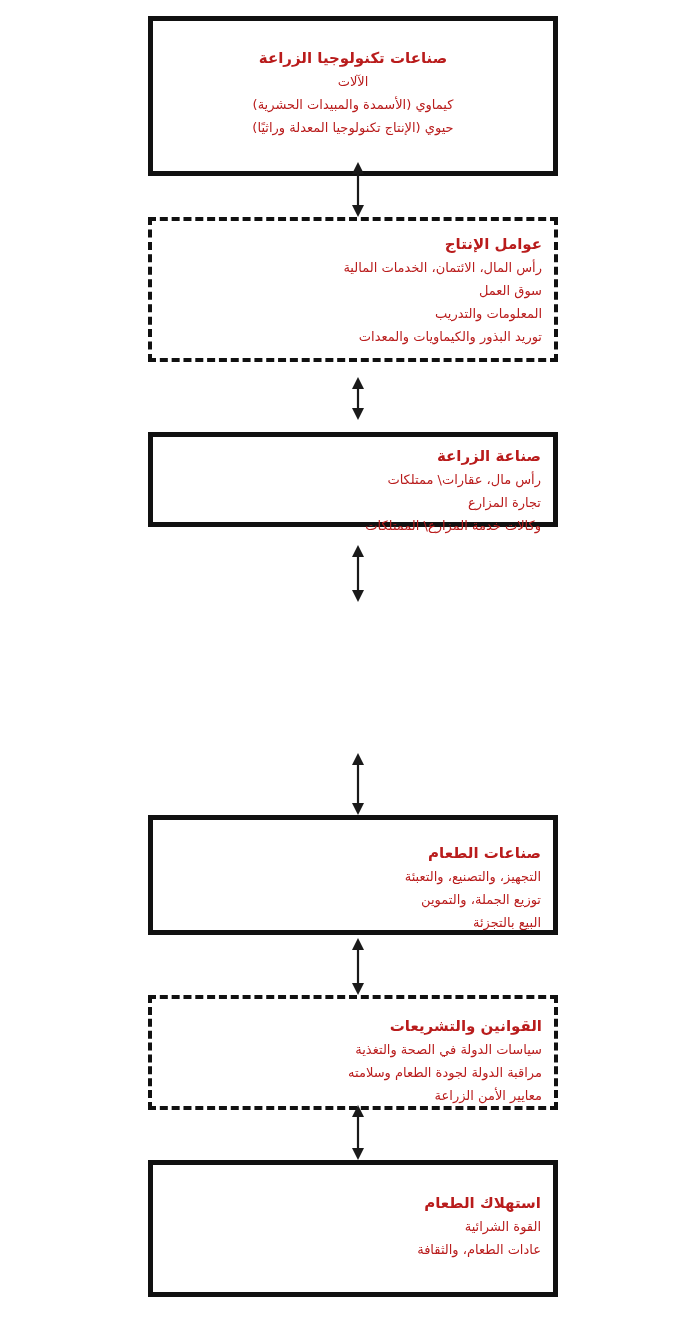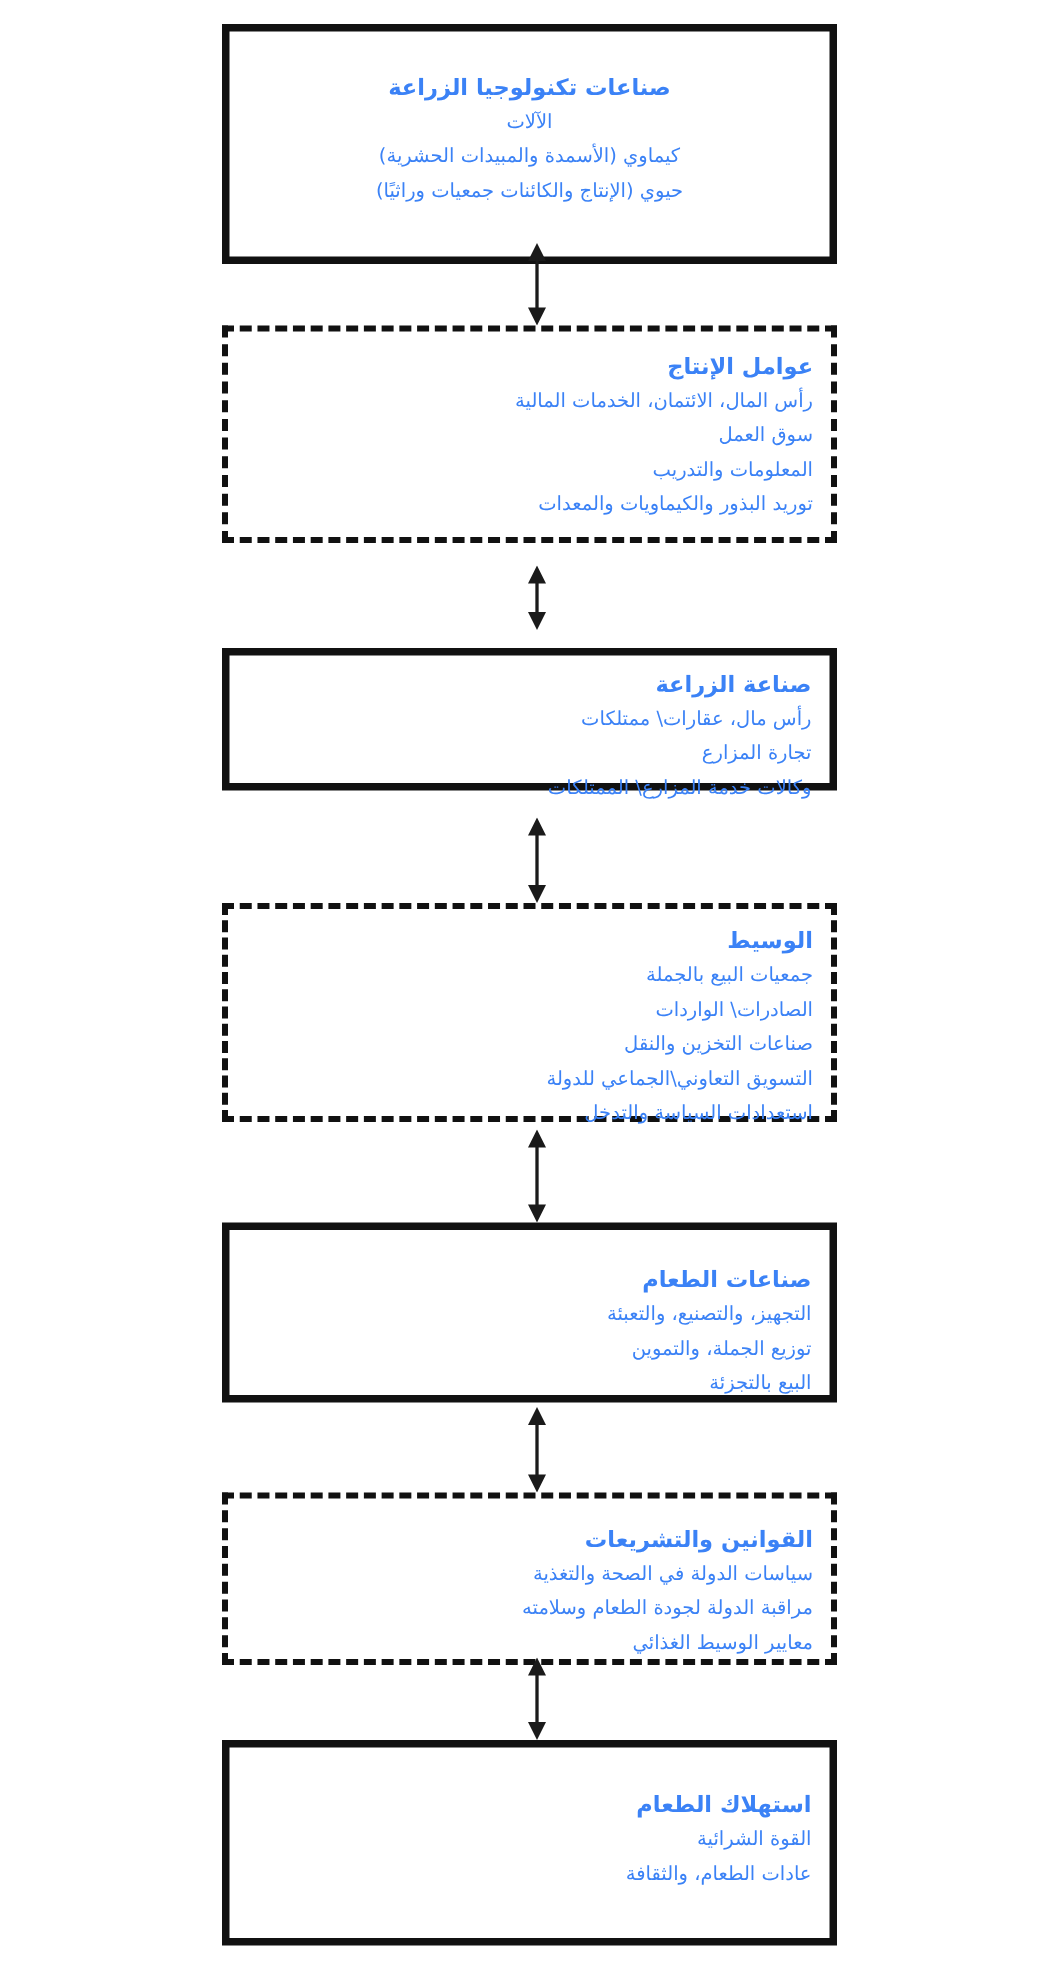--- a/index.html
+++ b/index.html
@@ -6,21 +6,21 @@
     margin: 0;
     padding: 0;
     background: #ffffff;
   }
   .page {
     position: relative;
     width: 696px;
     height: 1324px;
     background: #ffffff;
     font-family: "DejaVu Sans", sans-serif;
-    color: #3b82f6;
+    color: #b91c1c;
     overflow: hidden;
   }
   .box {
     position: absolute;
     left: 148px;
     width: 410px;
     box-sizing: border-box;
     background: #ffffff;
     padding: 0 12px;
   }
@@ -65,21 +65,21 @@
 </style>
 </head>
 <body>
 
 <div class="page">
 
   <section class="box solid b1 align-center" dir="rtl">
     <div class="title">صناعات تكنولوجيا الزراعة</div>
     <div class="line">الآلات</div>
     <div class="line">كيماوي (الأسمدة والمبيدات الحشرية)</div>
-    <div class="line">حيوي (الإنتاج والكائنات جمعيات وراثيًا)</div>
+    <div class="line">حيوي (الإنتاج تكنولوجيا المعدلة وراثيًا)</div>
   </section>
 
   <div class="arrow a1">
     <svg width="16" height="55" viewBox="0 0 16 55">
       <polygon points="8,0 2,12 14,12" fill="#1a1a1a"></polygon>
       <line x1="8" y1="10" x2="8" y2="45" stroke="#1a1a1a" stroke-width="2.2"></line>
       <polygon points="8,55 2,43 14,43" fill="#1a1a1a"></polygon>
     </svg>
   </div>
 
@@ -107,28 +107,20 @@
   </section>
 
   <div class="arrow a3">
     <svg width="16" height="57" viewBox="0 0 16 57">
       <polygon points="8,0 2,12 14,12" fill="#1a1a1a"></polygon>
       <line x1="8" y1="10" x2="8" y2="47" stroke="#1a1a1a" stroke-width="2.2"></line>
       <polygon points="8,57 2,45 14,45" fill="#1a1a1a"></polygon>
     </svg>
   </div>
 
-  <section class="box dashed b4 align-right" dir="rtl">
-    <div class="title">الوسيط</div>
-    <div class="line">جمعيات البيع بالجملة</div>
-    <div class="line">الصادرات\ الواردات</div>
-    <div class="line">صناعات التخزين والنقل</div>
-    <div class="line">التسويق التعاوني\الجماعي للدولة</div>
-    <div class="line">استعدادات السياسة والتدخل</div>
-  </section>
 
   <div class="arrow a4">
     <svg width="16" height="62" viewBox="0 0 16 62">
       <polygon points="8,0 2,12 14,12" fill="#1a1a1a"></polygon>
       <line x1="8" y1="10" x2="8" y2="52" stroke="#1a1a1a" stroke-width="2.2"></line>
       <polygon points="8,62 2,50 14,50" fill="#1a1a1a"></polygon>
     </svg>
   </div>
 
   <section class="box solid b5 align-right" dir="rtl">
@@ -143,21 +135,21 @@
       <polygon points="8,0 2,12 14,12" fill="#1a1a1a"></polygon>
       <line x1="8" y1="10" x2="8" y2="47" stroke="#1a1a1a" stroke-width="2.2"></line>
       <polygon points="8,57 2,45 14,45" fill="#1a1a1a"></polygon>
     </svg>
   </div>
 
   <section class="box dashed b6 align-right" dir="rtl">
     <div class="title">القوانين والتشريعات</div>
     <div class="line">سياسات الدولة في الصحة والتغذية</div>
     <div class="line">مراقبة الدولة لجودة الطعام وسلامته</div>
-    <div class="line">معايير الوسيط الغذائي</div>
+    <div class="line">معايير الأمن الزراعة</div>
   </section>
 
   <div class="arrow a6">
     <svg width="16" height="55" viewBox="0 0 16 55">
       <polygon points="8,0 2,12 14,12" fill="#1a1a1a"></polygon>
       <line x1="8" y1="10" x2="8" y2="45" stroke="#1a1a1a" stroke-width="2.2"></line>
       <polygon points="8,55 2,43 14,43" fill="#1a1a1a"></polygon>
     </svg>
   </div>
 

